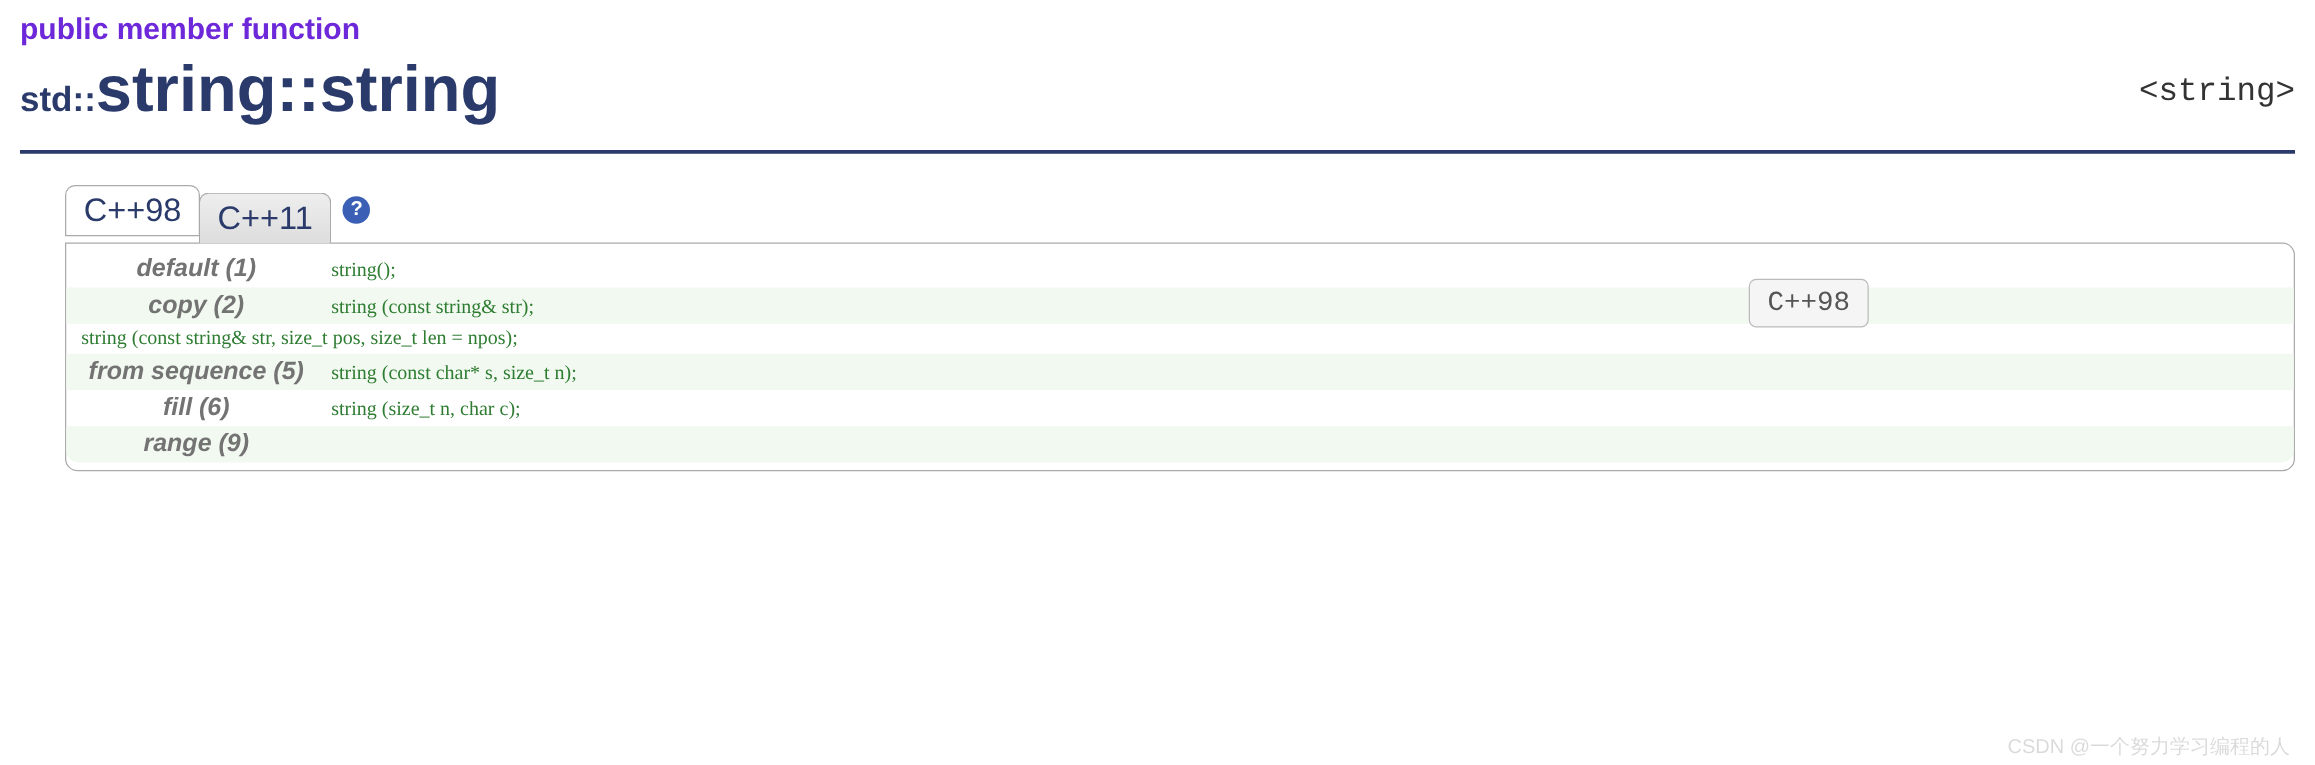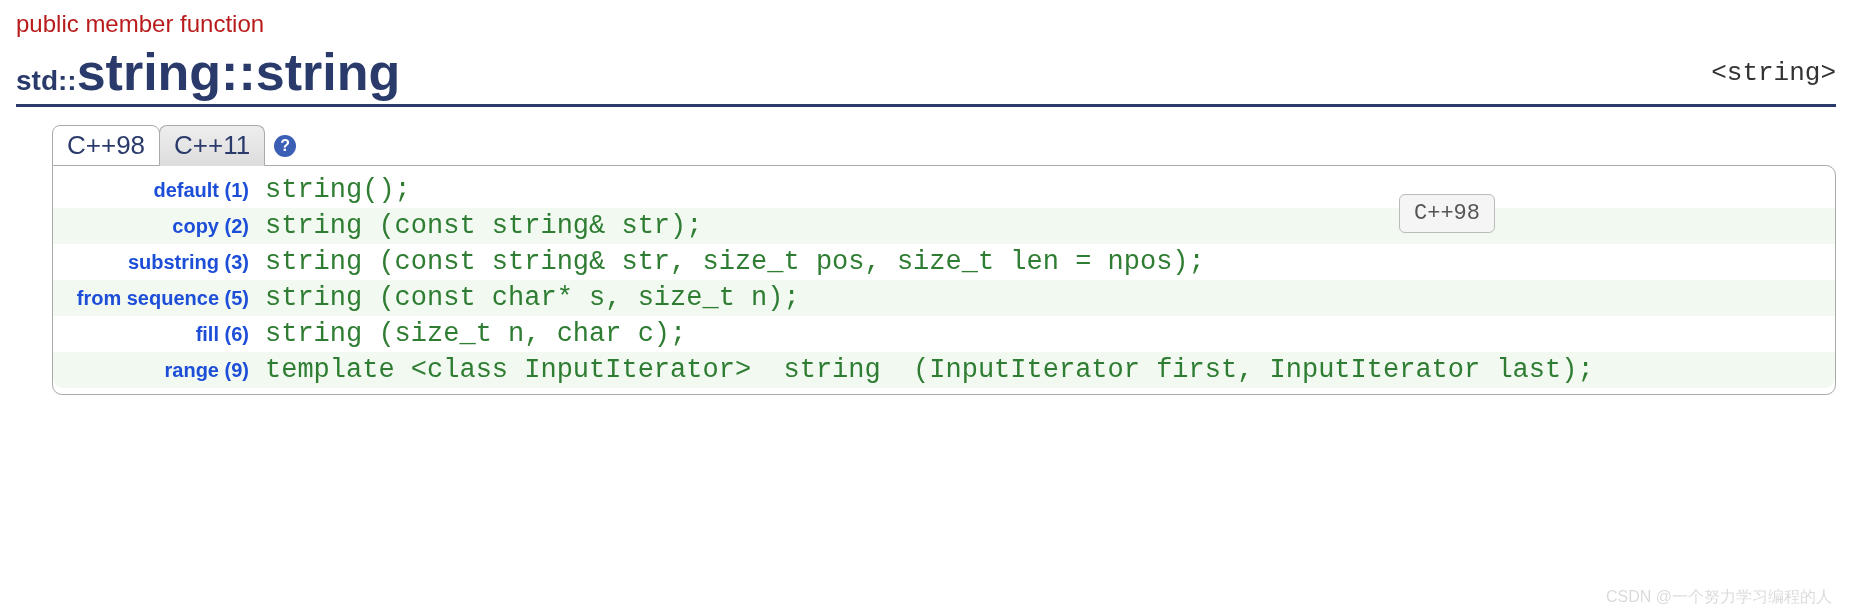--- a/index.html
+++ b/index.html
@@ -6,29 +6,30 @@
   body {
     margin: 0;
     padding: 10px 16px;
     font-family: Arial, Helvetica, sans-serif;
     background: #fff;
     width: 1852px;
     color: #000;
   }
   .subtitle {
     font-size: 24px;
-    color: #b91c1c;
+    color: #6d28d9;
     margin-bottom: 8px;
+    font-weight: bold;
   }
   .header-row {
     display: flex;
     justify-content: space-between;
     align-items: flex-end;
     border-bottom: 3px solid #2a3b6b;
-    padding-bottom: 6px;
+    padding-bottom: 22px;
     margin-bottom: 18px;
   }
   .title {
     font-size: 52px;
     font-weight: bold;
     color: #2a3b6b;
     line-height: 1;
     font-family: Arial, Helvetica, sans-serif;
   }
   .title .ns-small {
@@ -61,20 +62,21 @@
     padding: 4px 14px;
     font-size: 26px;
     color: #2a3b6b;
     background: #f5f5f5;
     cursor: pointer;
     margin-right: -1px;
   }
   .tab.active {
     background: linear-gradient(#eee, #ddd);
     border-bottom: 1px solid #ddd;
+    margin-top: 13px;
   }
   .tab.inactive {
     background: #fff;
     border-bottom: 1px solid #aaa;
   }
   .help-icon {
     width: 22px;
     height: 22px;
     border-radius: 50%;
     background: #3b5fb5;
@@ -105,30 +107,31 @@
   }
   .decl-row:first-child {
     border-top-right-radius: 10px;
   }
   .decl-row:last-child {
     border-bottom-left-radius: 10px;
     border-bottom-right-radius: 10px;
   }
   .decl-label {
     width: 200px;
-    text-align: right;
-    font-weight: bold;
-    color: #1d4ed8;
+    text-align: center;
+    font-style: italic;
+    font-weight: bold;
+    color: #737373;
     font-size: 20px;
     padding-right: 16px;
     flex-shrink: 0;
   }
   .decl-code {
-    font-family: Liberation Mono, monospace;
-    font-size: 27px;
+    font-family: Liberation Serif, serif;
+    font-size: 16px;
     color: #2e7d32;
     white-space: pre;
     text-align: center;
   }
   .tooltip {
     position: absolute;
     right: 340px;
     top: 28px;
     background: #f5f5f5;
     border: 1px solid #bbb;
@@ -172,31 +175,29 @@
 
     <div class="decl-row">
       <div class="decl-label">default (1)</div>
       <div class="decl-code">string();</div>
     </div>
     <div class="decl-row">
       <div class="decl-label">copy (2)</div>
       <div class="decl-code">string (const string&amp; str);</div>
     </div>
     <div class="decl-row">
-      <div class="decl-label">substring (3)</div>
       <div class="decl-code">string (const string&amp; str, size_t pos, size_t len = npos);</div>
     </div>
     <div class="decl-row">
       <div class="decl-label">from sequence (5)</div>
       <div class="decl-code">string (const char* s, size_t n);</div>
     </div>
     <div class="decl-row">
       <div class="decl-label">fill (6)</div>
       <div class="decl-code">string (size_t n, char c);</div>
     </div>
     <div class="decl-row">
       <div class="decl-label">range (9)</div>
-      <div class="decl-code">template &lt;class InputIterator&gt;  string  (InputIterator first, InputIterator last);</div>
     </div>
   </div>
 </div>
 
 <div class="watermark">CSDN @一个努力学习编程的人</div>
 
 </body></html>

